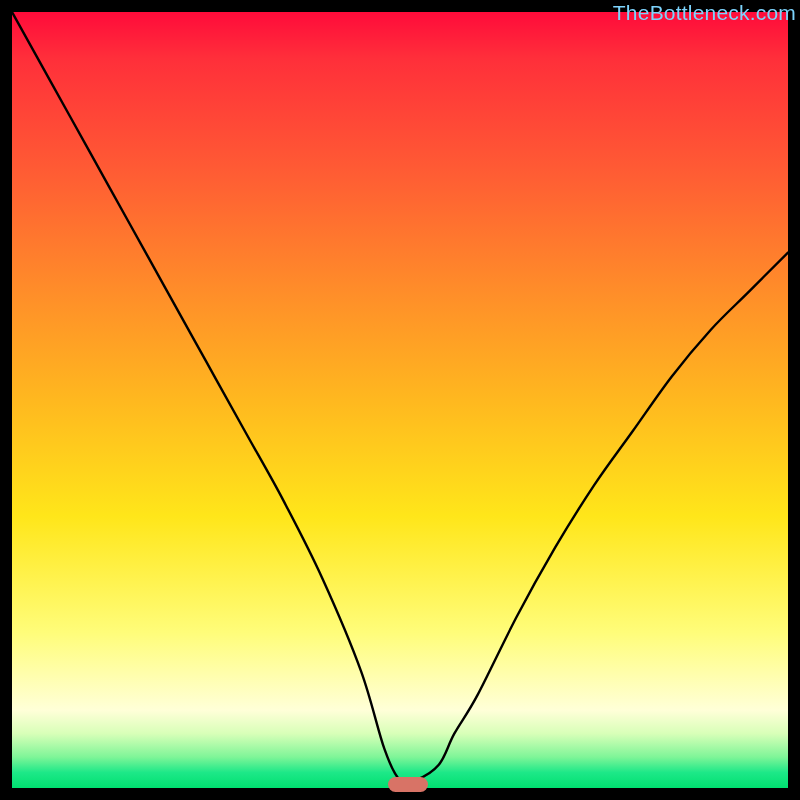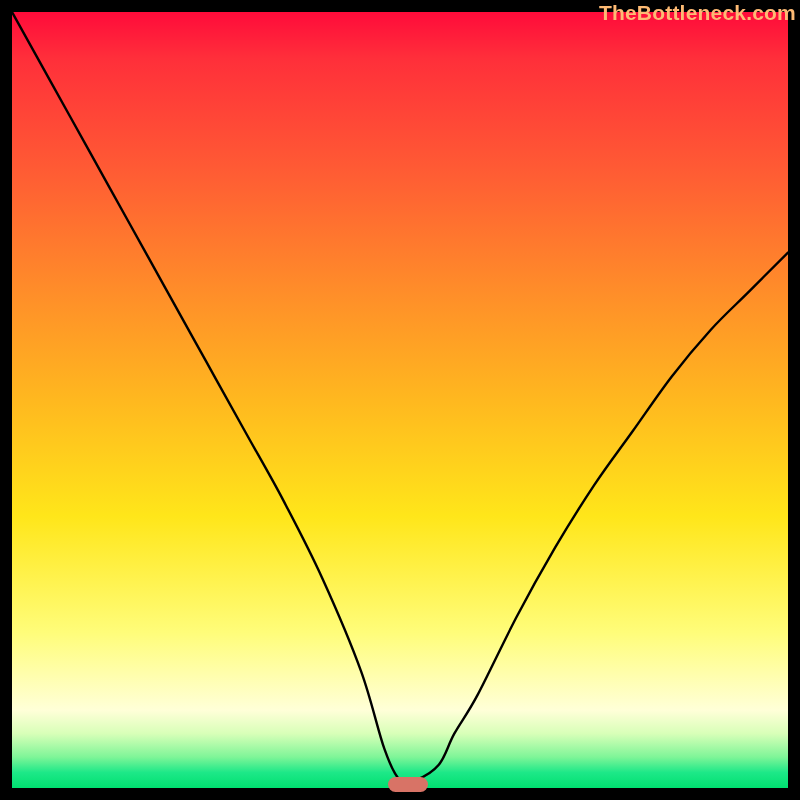--- a/index.html
+++ b/index.html
@@ -37,22 +37,22 @@
       #7ff598 96%,
       #1de888 98%,
       #00e070 100%
     );
   }
   .watermark {
     position: absolute;
     top: 1px;
     right: 4px;
     font-size: 21px;
-    font-weight: 700;
-    color: #fdba74;
+    font-weight: 400;
+    color: #7dd3fc;
     letter-spacing: 0.2px;
     user-select: none;
   }
   svg.curve {
     position: absolute;
     left: 0;
     top: 0;
     width: 776px;
     height: 776px;
   }

